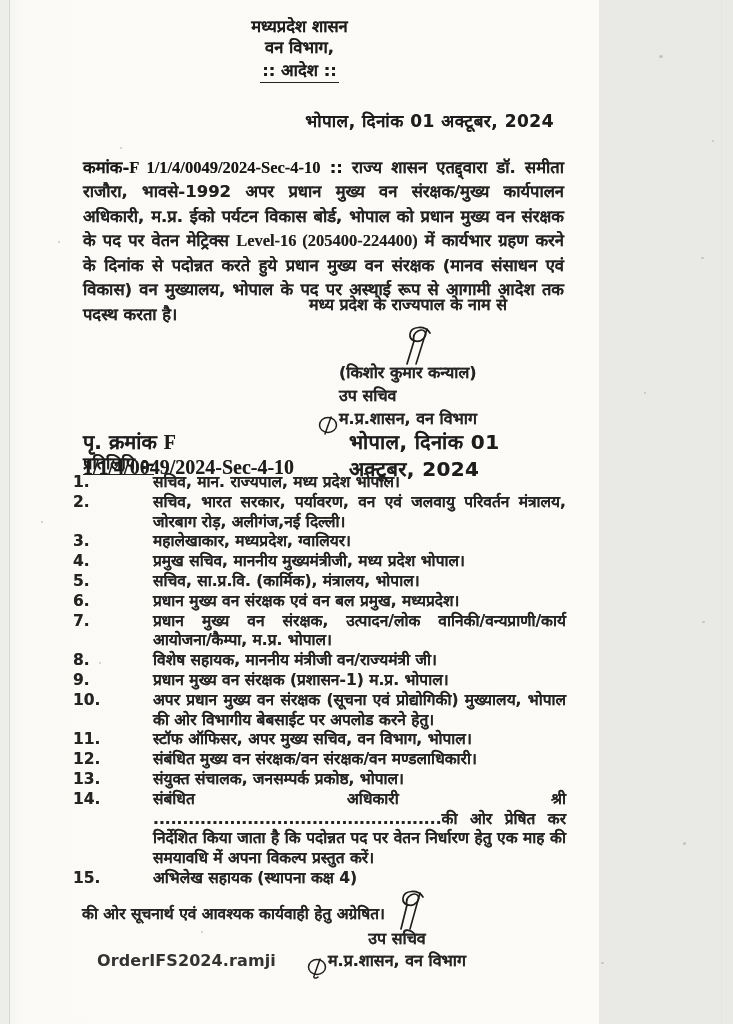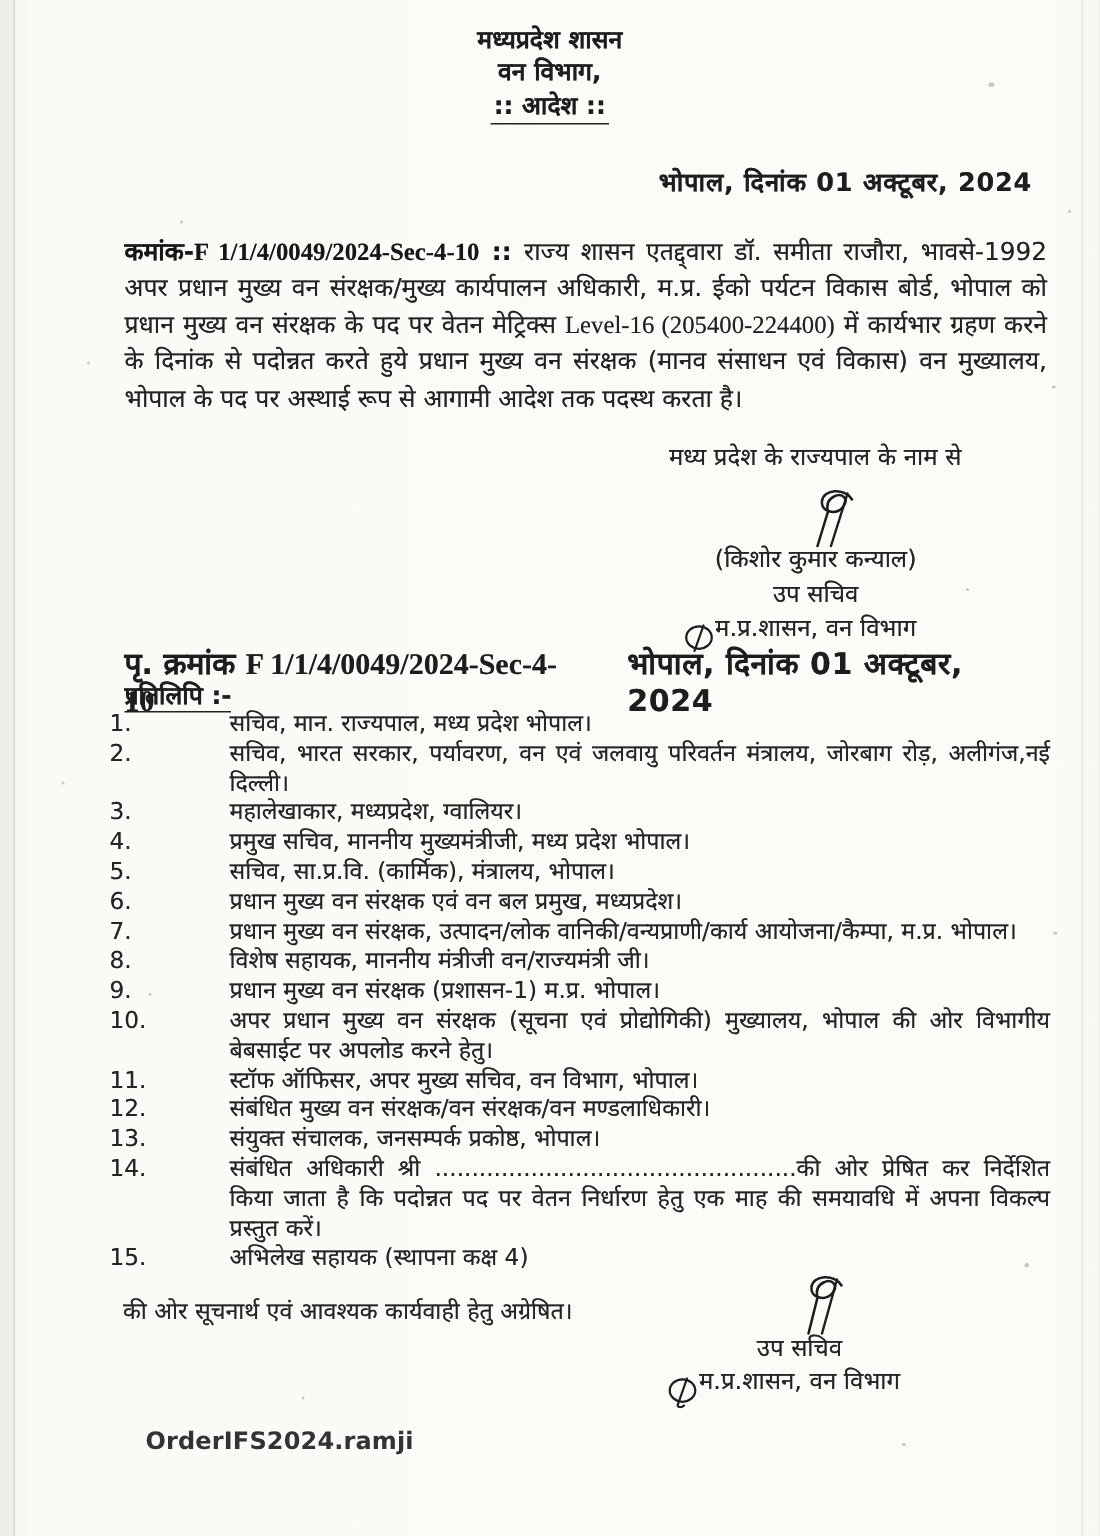--- a/index.html
+++ b/index.html
@@ -4,42 +4,42 @@
 <style>
   html,body{margin:0;padding:0;}
   body{
     width:733px;height:1024px;
     background:#e9e9e6;
     font-family:"DejaVu Sans", sans-serif;
     position:relative;
     overflow:hidden;
   }
   .page{
-    position:absolute;left:0;top:0;width:733px;height:1024px;
+    position:absolute;left:0;top:0;width:599px;height:1024px;
     background:linear-gradient(90deg,#ededea 0px,#ededea 8px,#f6f5f2 10px,#fbfaf7 24px,#fcfbf8 700px,#f8f7f4 733px);
     color:#232323;
   }
   .scan-line-left{position:absolute;left:9px;top:0;bottom:0;width:1px;background:#d7d6d1;}
   .scan-line-right{position:absolute;left:721px;top:0;bottom:0;width:1px;background:#e3e2dd;opacity:.8;}
   .ink{text-shadow:0 0 .4px rgba(20,20,20,.55);}
-  .sec{position:absolute;}
+  .sec{position:absolute;font-weight:bold;}
   
   .letterhead{top:16px;left:0;right:0;text-align:center;font-weight:700;font-size:16.5px;line-height:21px;color:#1d1d1d;}
   .order-title-wrap{margin-top:2px;}
   .order-title{display:inline-block;border-bottom:1.6px solid #222;padding:0 2px 1px 2px;}
   
   .date1{top:109px;right:45px;font-weight:700;font-size:17px;letter-spacing:.5px;color:#1d1d1d;}
   
   .order-para{top:139px;left:83px;right:35px;text-align:justify;font-size:16.5px;line-height:24.6px;color:#222;}
   .order-para b{color:#161616;}
   .latin-serif{font-family:"Liberation Serif", serif;}
   
   .authority{top:293px;right:92px;text-align:right;font-size:16px;line-height:24px;}
   
-  .sig1{top:326px;right:122px;text-align:center;font-size:16px;line-height:23px;width:max-content;}
+  .sig1{top:326px;right:122px;text-align:left;font-size:16px;line-height:23px;width:max-content;}
   .sig-squiggle{display:block;margin:0 auto -5px auto;}
   .sig1 .squig{margin-left:58px;}
   .org-line{position:relative;display:inline-block;}
   .flourish{position:absolute;left:-22px;bottom:-7px;}
   
   .endorse{top:428px;left:83px;right:35px;font-weight:700;font-size:20px;color:#1d1d1d;display:flex;align-items:flex-start;}
   .endorse .e-date{margin-left:36px;letter-spacing:.4px;}
   .copylabel{top:451px;left:83px;font-weight:700;font-size:16.5px;color:#1d1d1d;}
   .copylabel span{display:inline-block;border-bottom:1.5px solid #222;padding-bottom:0;}
   

